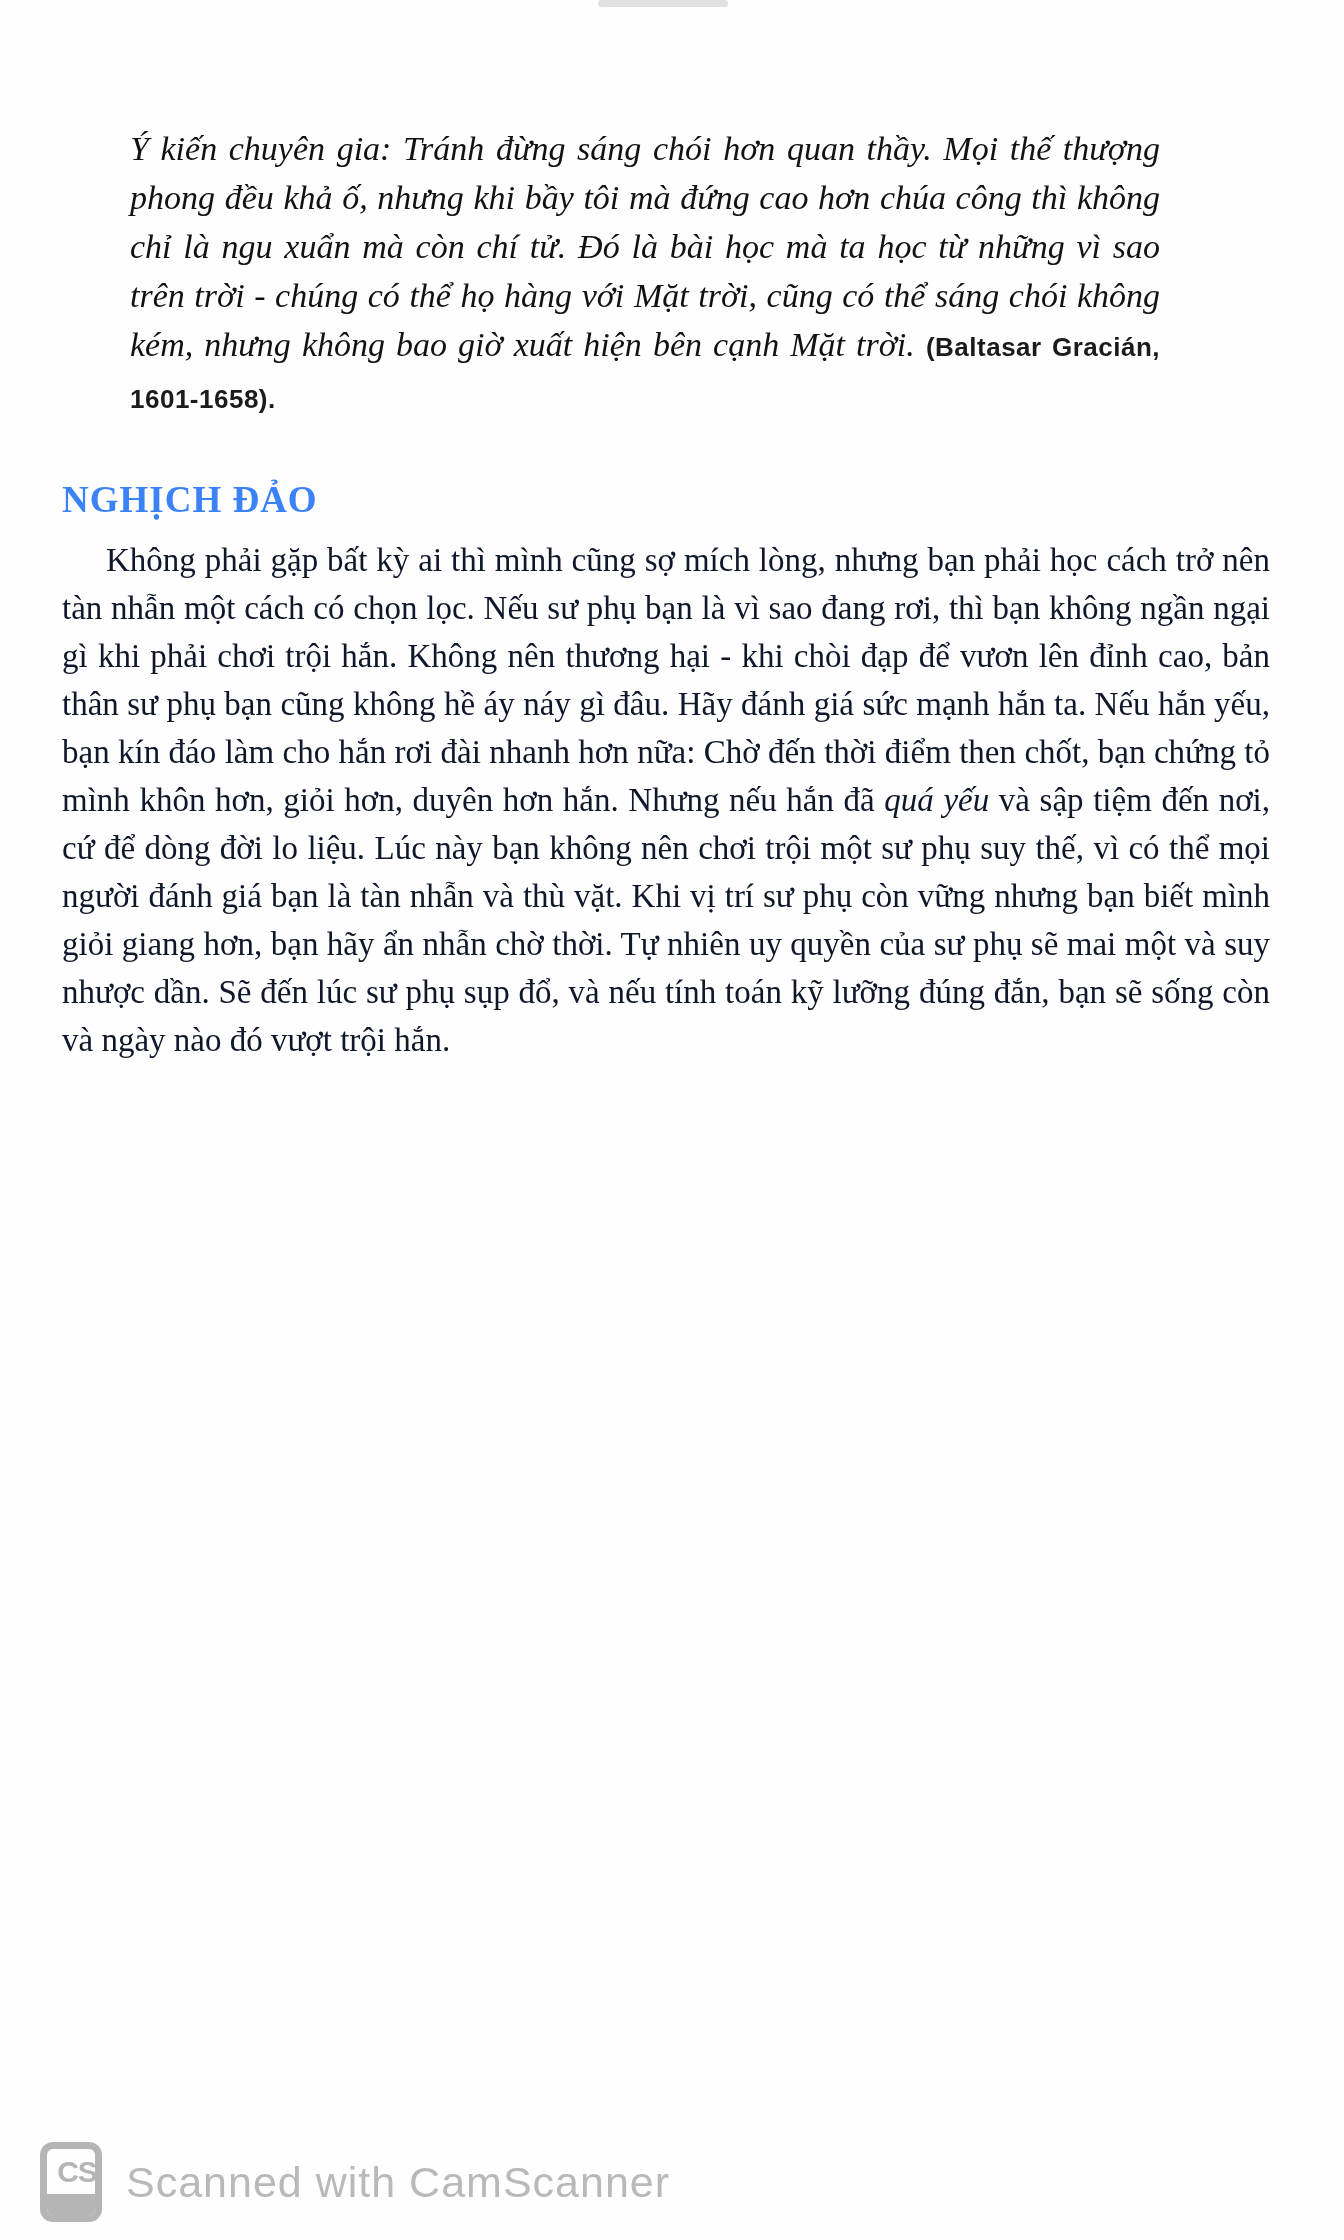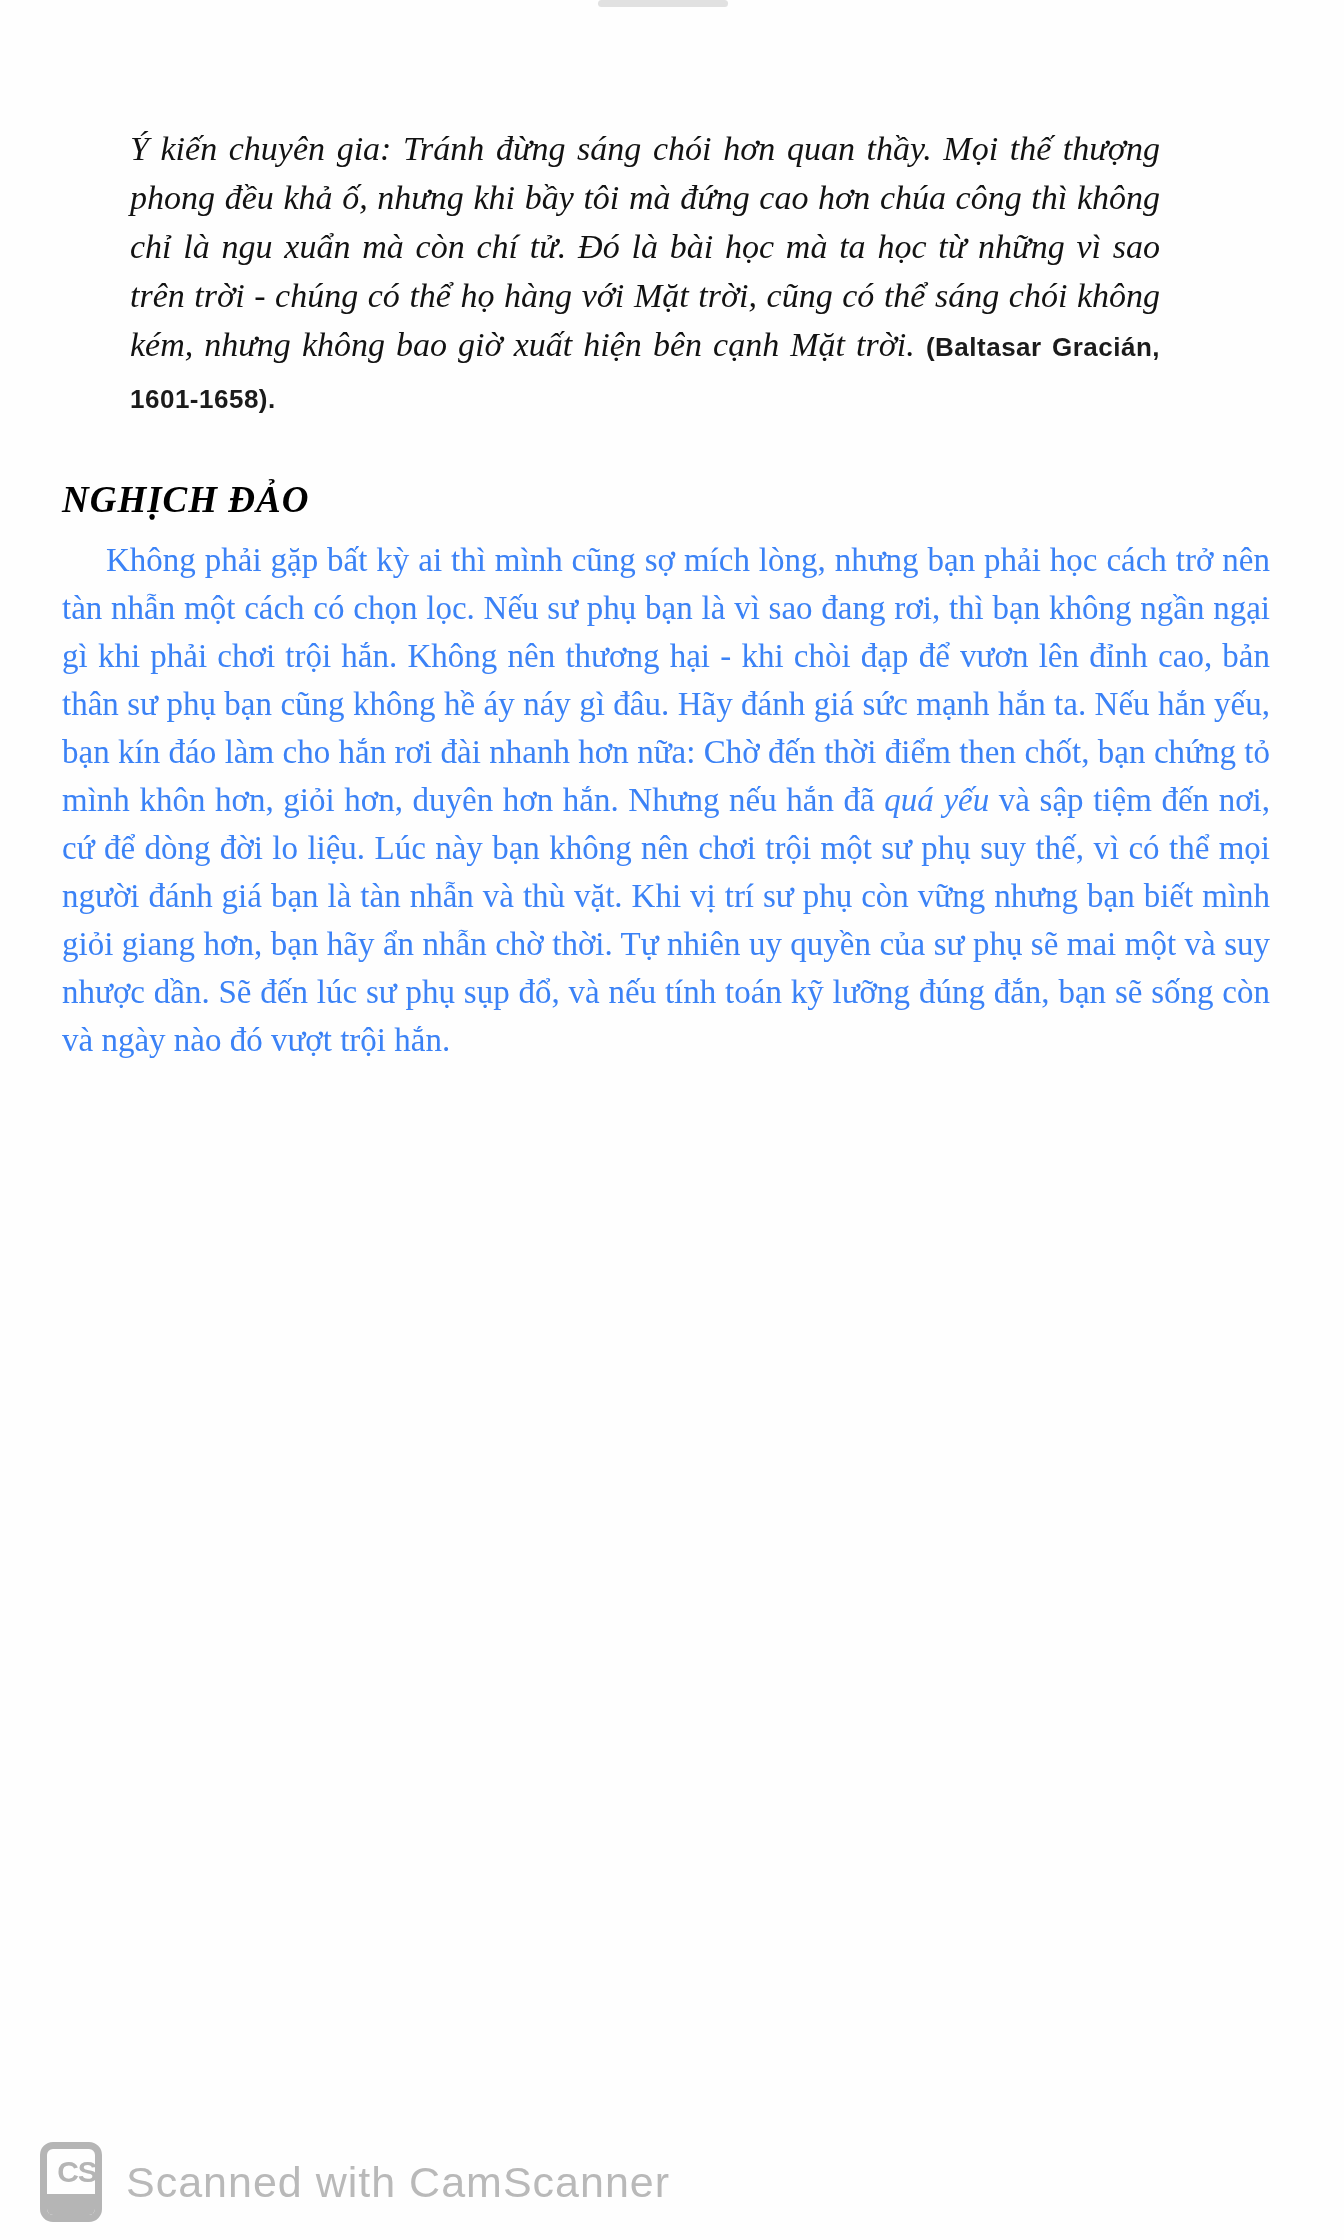--- a/index.html
+++ b/index.html
@@ -46,36 +46,35 @@
     font-size: 26px;
     letter-spacing: .5px;
     color: #1b1b1b;
   }
   
   .section-heading {
     position: absolute;
     left: 62px;
     top: 478px;
     font-weight: bold;
-    font-style: italic;
     font-size: 37px;
     letter-spacing: 1px;
-    color: #000000;
+    color: #3b82f6;
   }
   
   .body-paragraph {
     position: absolute;
     left: 62px;
     top: 536px;
     width: 1208px;
     font-size: 33px;
     line-height: 48px;
     text-align: justify;
     text-indent: 44px;
-    color: #3b82f6;
+    color: #0f172a;
   }
   .body-paragraph .emphasis {
     font-style: italic;
   }
   
   .footer {
     position: absolute;
     left: 84px;
     top: 2096px;
     display: flex;

